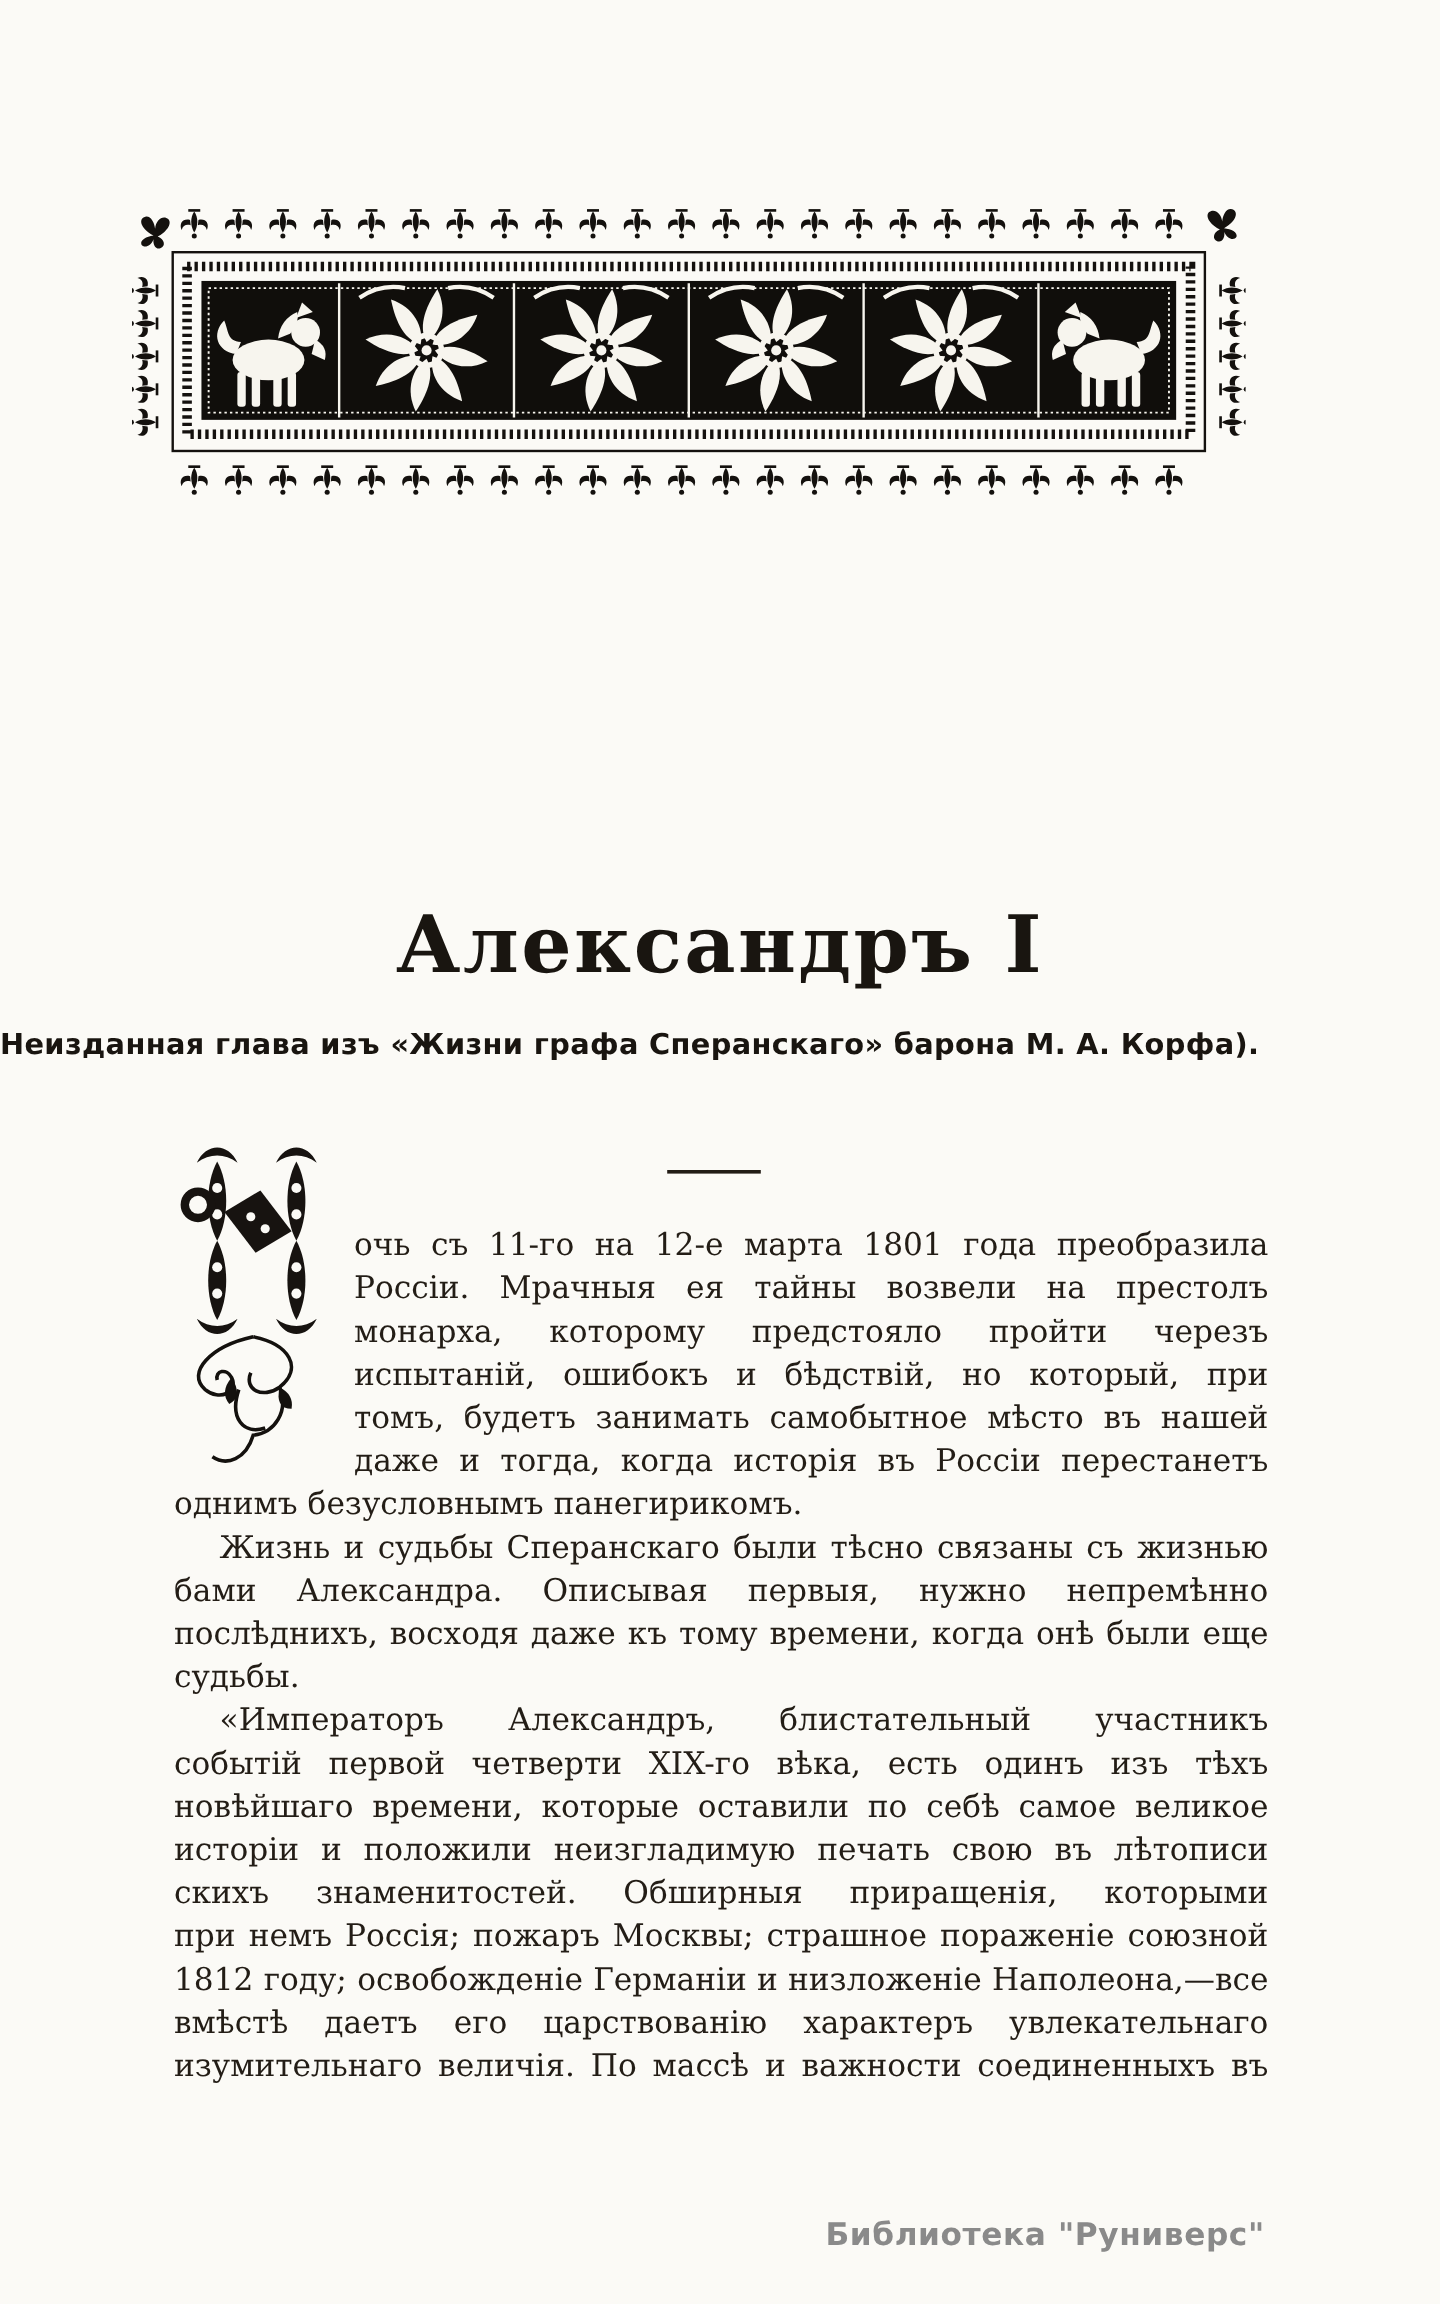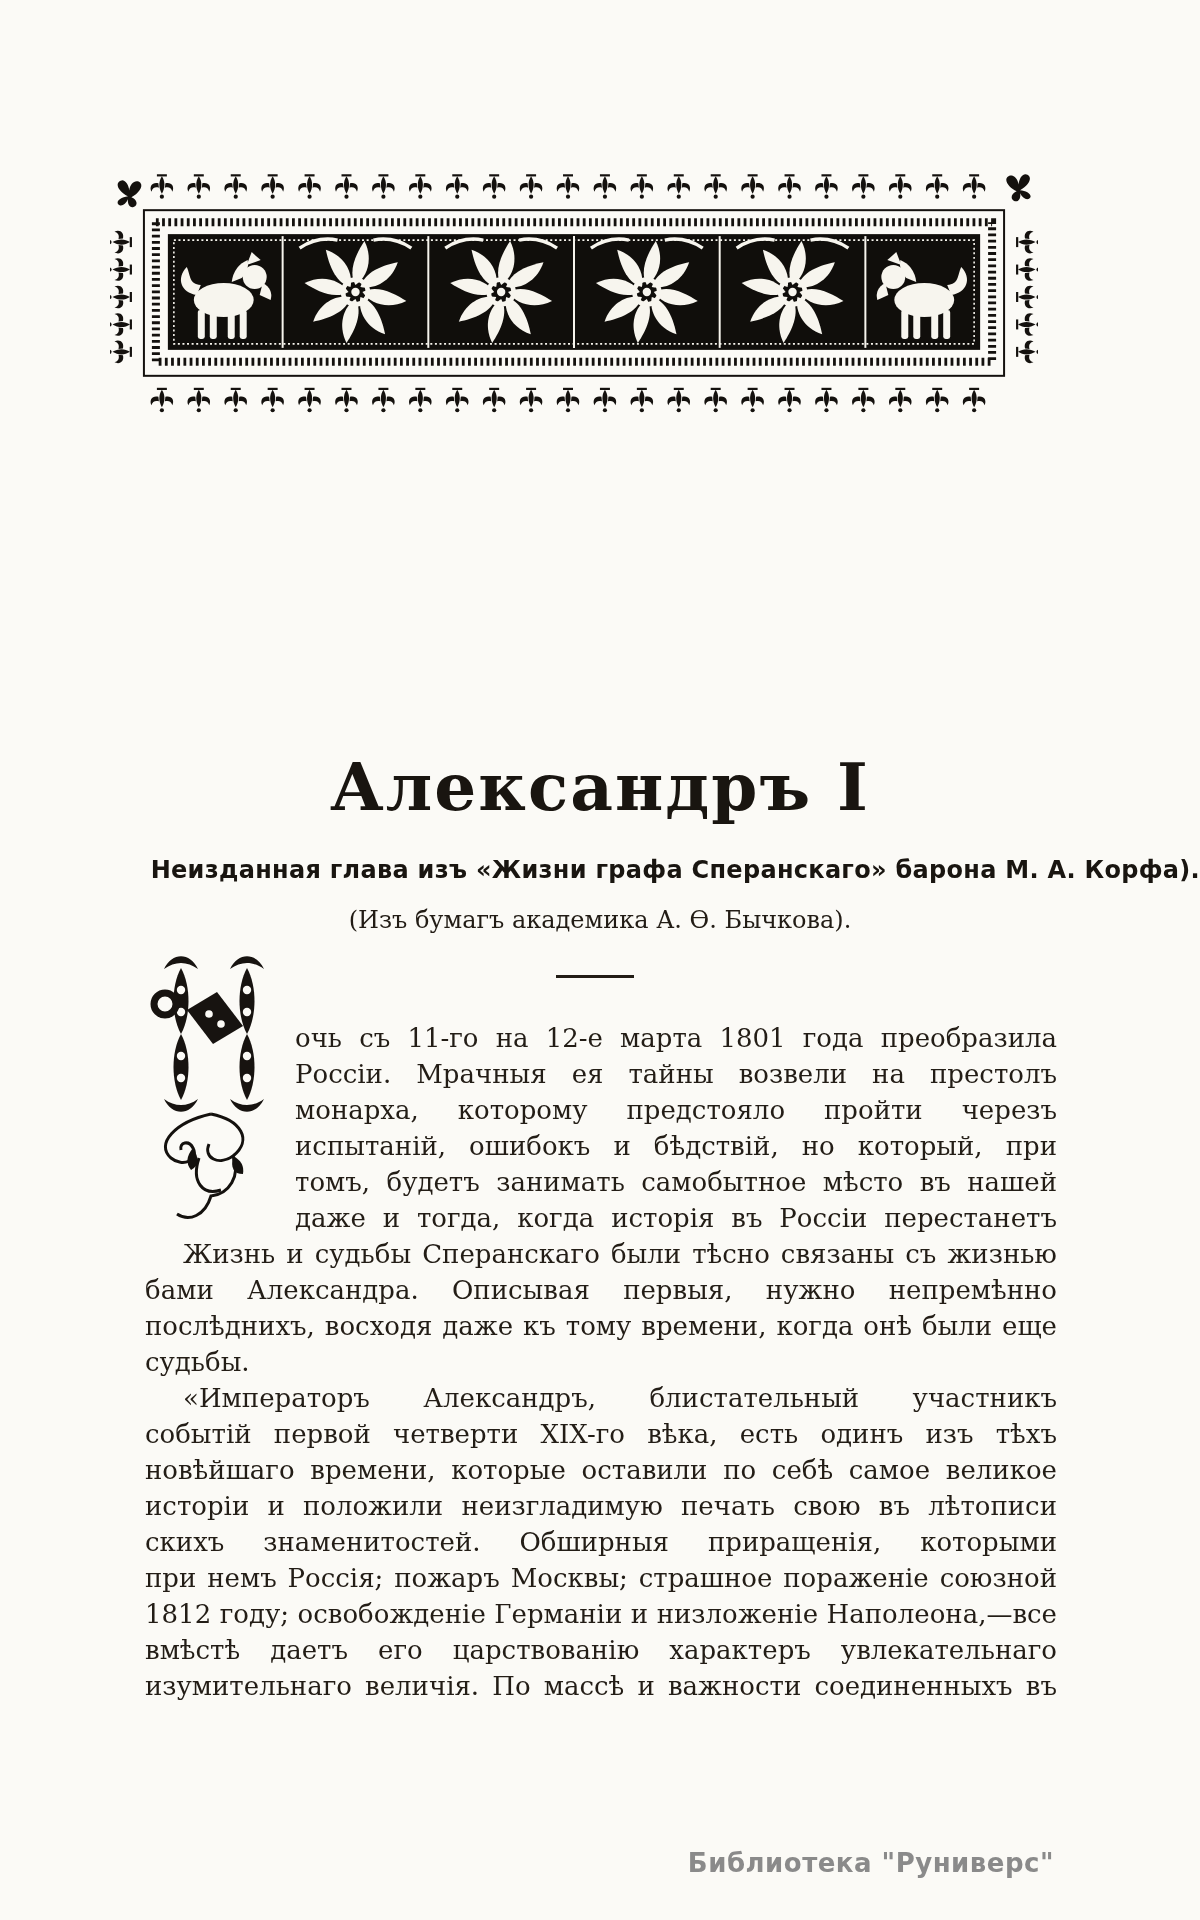--- a/index.html
+++ b/index.html
@@ -19,21 +19,21 @@
     position:absolute;top:706px;left:0;width:100%;
     text-align:center;font-size:66px;line-height:74px;
     letter-spacing:2px;color:#191510;
   }
   .subtitle{
     position:absolute;top:792px;left:0;width:100%;
     text-align:center;font-size:27px;letter-spacing:1.5px;color:#221c15;
   }
   .byline{
     position:absolute;top:856px;left:0;width:100%;
-    text-align:right;
+    text-align:left;
     font-family:"DejaVu Sans","Liberation Sans",sans-serif;
     font-weight:700;font-size:24px;letter-spacing:.3px;color:#191510;
   }
   .source-note{
     position:absolute;top:906px;left:0;width:100%;
     text-align:center;font-size:24px;color:#221c15;
   }
   .rule{
     position:absolute;top:975px;left:556px;width:78px;height:3px;
     background:#221c15;
@@ -193,21 +193,20 @@
       <use href="#palm" transform="translate(20,131) rotate(90)"></use>
       <use href="#palm" transform="translate(910,131) rotate(-90)"></use>
       <use href="#palm" transform="translate(20,158.5) rotate(90)"></use>
       <use href="#palm" transform="translate(910,158.5) rotate(-90)"></use>
       <use href="#palm" transform="translate(20,186) rotate(90)"></use>
       <use href="#palm" transform="translate(910,186) rotate(-90)"></use>
     </svg>
 
   <h1 class="title">Александръ I</h1>
   <div class="byline">Неизданная глава изъ «Жизни графа Сперанскаго» барона М. А. Корфа).</div>
-  <div class="source-note">(Изъ бумагъ академика А. Ѳ. Бычкова).</div>
   <div class="rule"></div>
 
   <svg id="dropcap" viewBox="0 0 148 298" xmlns="http://www.w3.org/2000/svg">
     <defs>
       <g id="stem" fill="#171310">
         <path d="M0,14 C10,32 10,62 0,80 C-10,62 -10,32 0,14 Z"></path>
         <path d="M0,80 C10,98 10,128 0,146 C-10,128 -10,98 0,80 Z"></path>
         <path d="M-17,15 C-9,-2 9,-2 17,15 C6,7 -6,7 -17,15 Z"></path>
         <path d="M-17,145 C-9,162 9,162 17,145 C6,153 -6,153 -17,145 Z"></path>
         <circle cy="36" r="4.2" fill="#fbfaf6"></circle>
@@ -235,20 +234,21 @@
   <div class="body-text">
     <span class="visually-hidden">Н</span>
     <div class="opening">
         <div class="bline just">очь съ 11-го на 12-е марта 1801 года преобразила судьбы</div>
         <div class="bline just">Россіи. Мрачныя ея тайны возвели на престолъ молодого</div>
         <div class="bline just">монарха, которому предстояло пройти черезъ тяжелую школу</div>
         <div class="bline just">испытаній, ошибокъ и бѣдствій, но который, при всемъ</div>
         <div class="bline just">томъ, будетъ занимать самобытное мѣсто въ нашей исторіи,</div>
         <div class="bline just">даже и тогда, когда исторія въ Россіи перестанетъ быть</div>
       </div>
+    <div class="bline">однимъ безусловнымъ панегирикомъ.</div>
     <div>
         <div class="bline just ind">Жизнь и судьбы Сперанскаго были тѣсно связаны съ жизнью и судь-</div>
         <div class="bline just">бами Александра. Описывая первыя, нужно непремѣнно коснуться и</div>
         <div class="bline just">послѣднихъ, восходя даже къ тому времени, когда онѣ были еще раз-</div>
         <div class="bline">судьбы.</div>
       </div>
     <div>
         <div class="bline just ind">«Императоръ Александръ, блистательный участникъ достопамятныхъ</div>
         <div class="bline just">событій первой четверти XIX-го вѣка, есть одинъ изъ тѣхъ монарховъ</div>
         <div class="bline just">новѣйшаго времени, которые оставили по себѣ самое великое имя въ</div>

